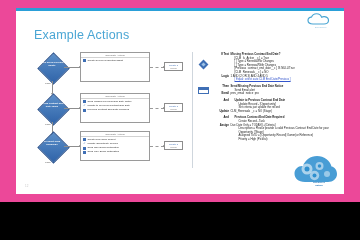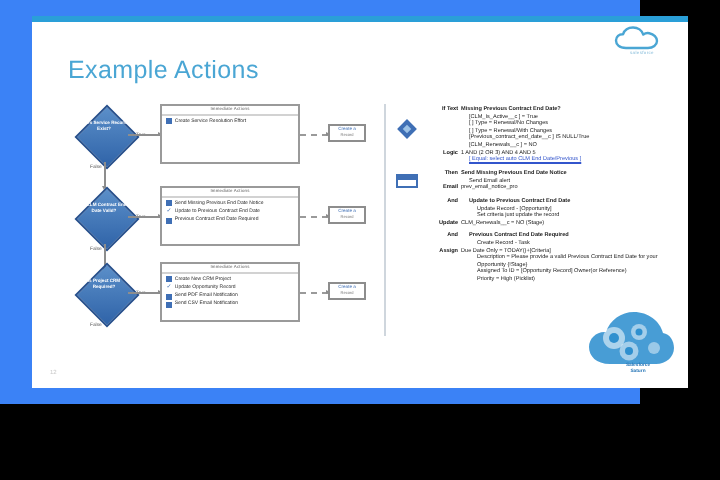--- a/index.html
+++ b/index.html
@@ -10,21 +10,22 @@
   body {
     width: 360px;
     height: 202px;
     overflow: hidden;
     font-family: "Liberation Sans", sans-serif;
   }
   #viewport {
     position: relative;
     width: 320px;
     height: 202px;
-    background: #3b82f6;
+    background: #ec4899;
+    padding-left: 40px;
   }
   
   #slide {
     position: absolute;
     left: 16px;
     top: 8px;
     width: 328px;
     height: 186px;
     background: #ffffff;
     overflow: hidden;

